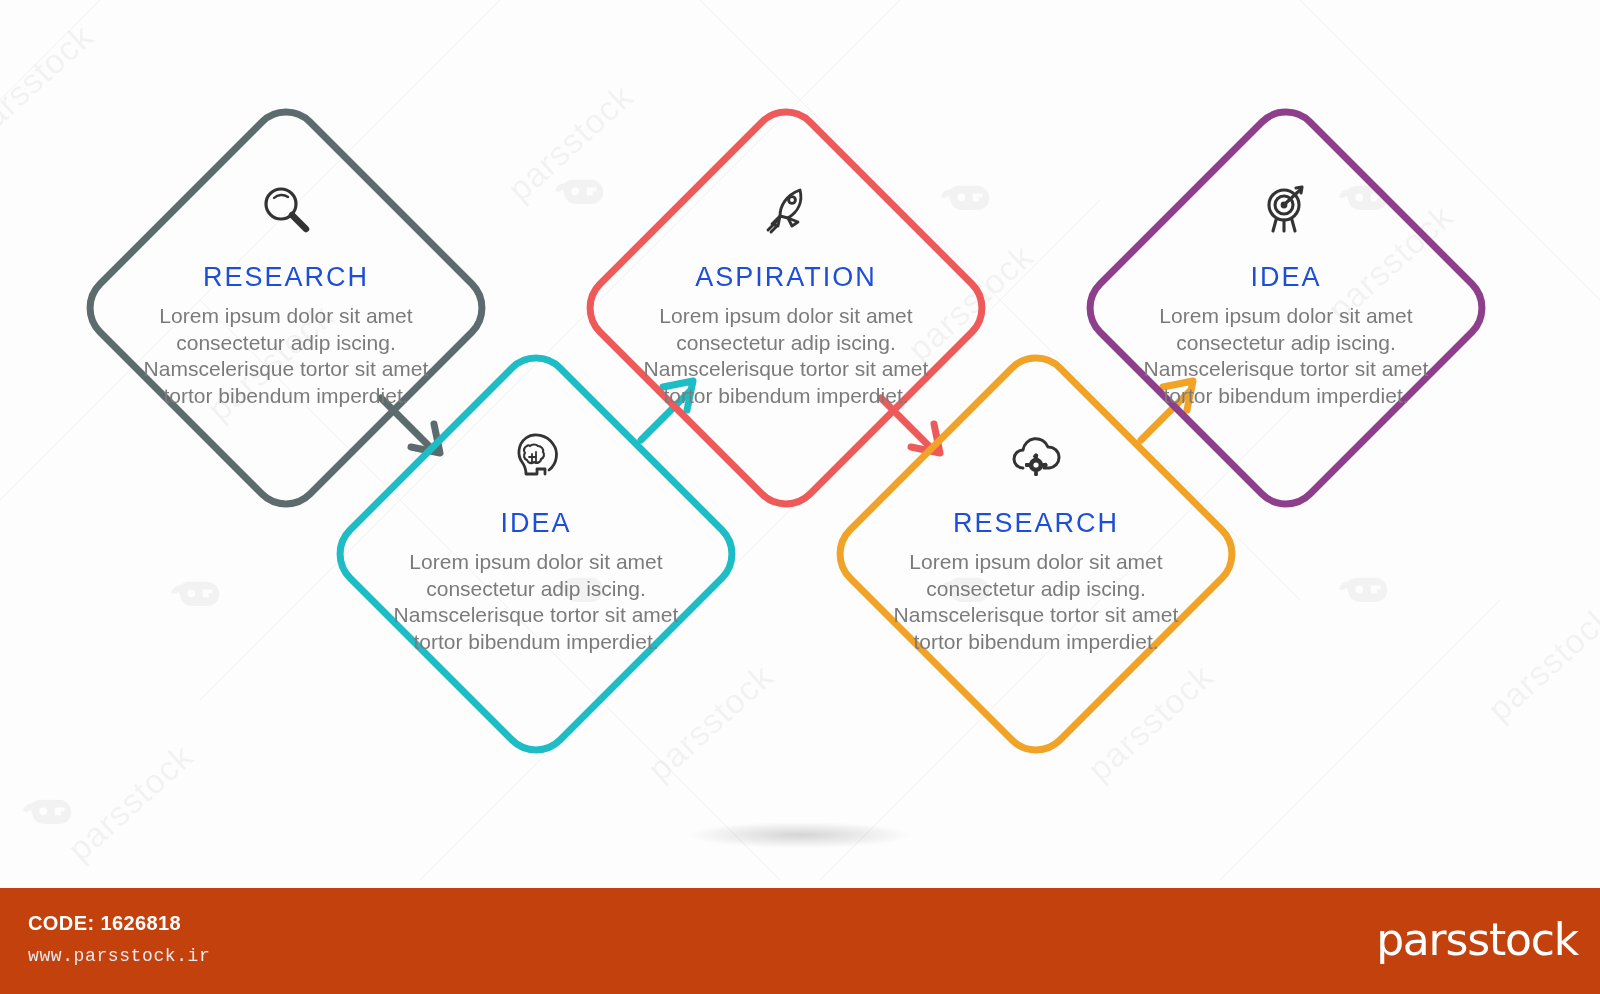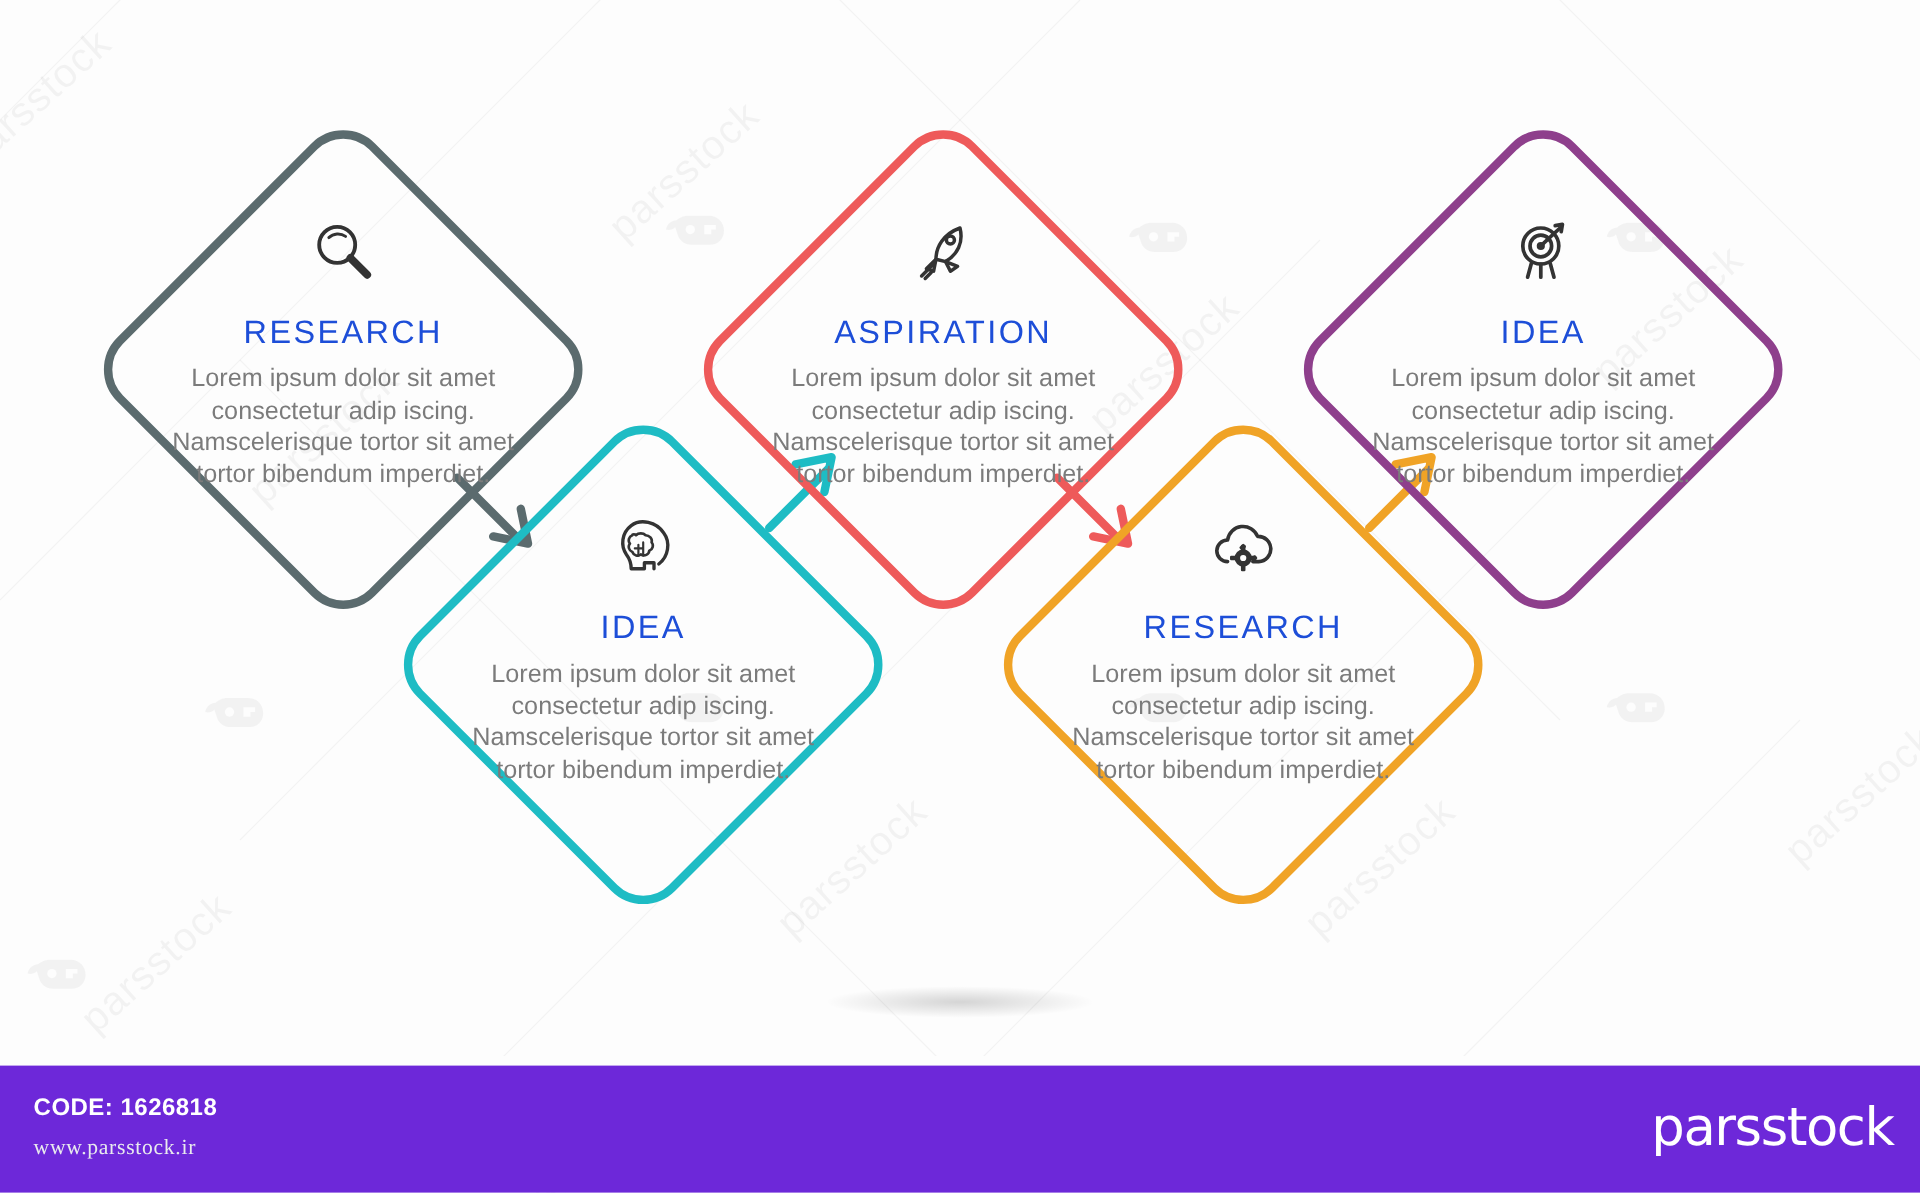--- a/index.html
+++ b/index.html
@@ -48,31 +48,31 @@
     color:#7b7b7b;
     font-family:"Liberation Sans",sans-serif;
     margin:0;
   }
   .ico{position:absolute;z-index:5;width:64px;height:64px;color:#333;}
   .ico svg{display:block;width:100%;height:100%;}
 
   
   .footer{
     position:absolute;left:0;bottom:0;width:1600px;height:106px;
-    background:#6d28d9;z-index:20;
+    background:#c2410c;z-index:20;
   }
   .footer .code{
     position:absolute;left:28px;top:24px;
     color:#ffffff;font-weight:bold;font-size:20px;
     font-family:"Liberation Sans",sans-serif;letter-spacing:.4px;
   }
   .footer .url{
     position:absolute;left:28px;top:58px;
     color:#e9eaee;font-size:18px;font-weight:400;
-    font-family:Liberation Serif, serif;letter-spacing:.6px;
+    font-family:Liberation Mono, monospace;letter-spacing:.6px;
   }
   .footer .logo{
     position:absolute;right:22px;top:26px;
     color:#ffffff;font-size:44px;font-weight:400;
     font-family:"DejaVu Sans",sans-serif;letter-spacing:-1.2px;
   }
   .shadow{
     position:absolute;left:690px;top:822px;width:220px;height:26px;
     background:radial-gradient(ellipse at center,rgba(0,0,0,.16) 0%,rgba(0,0,0,0) 72%);
     z-index:1;

